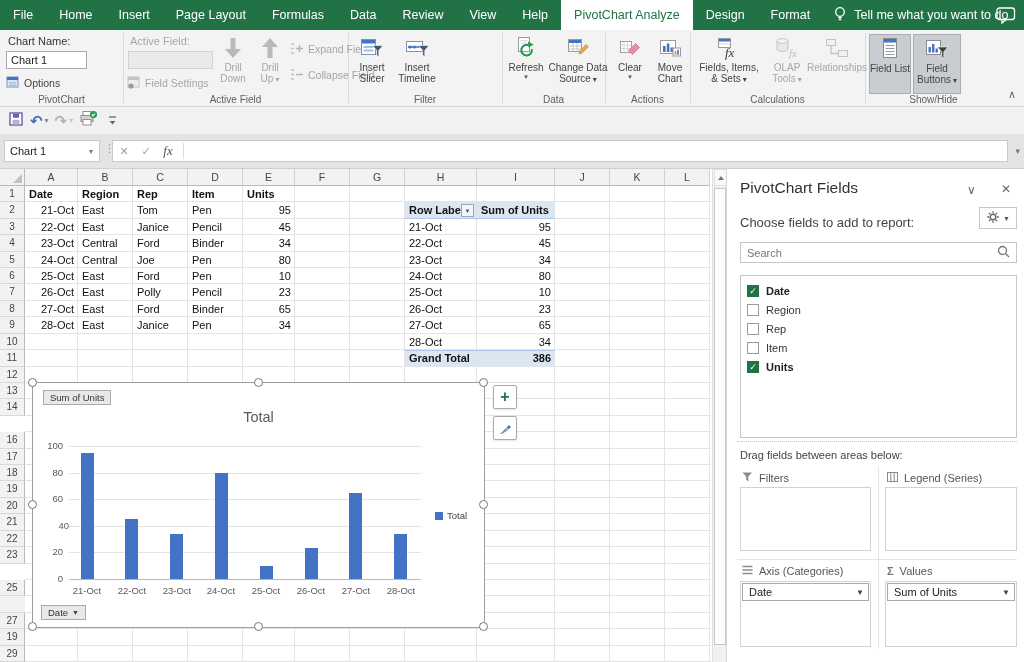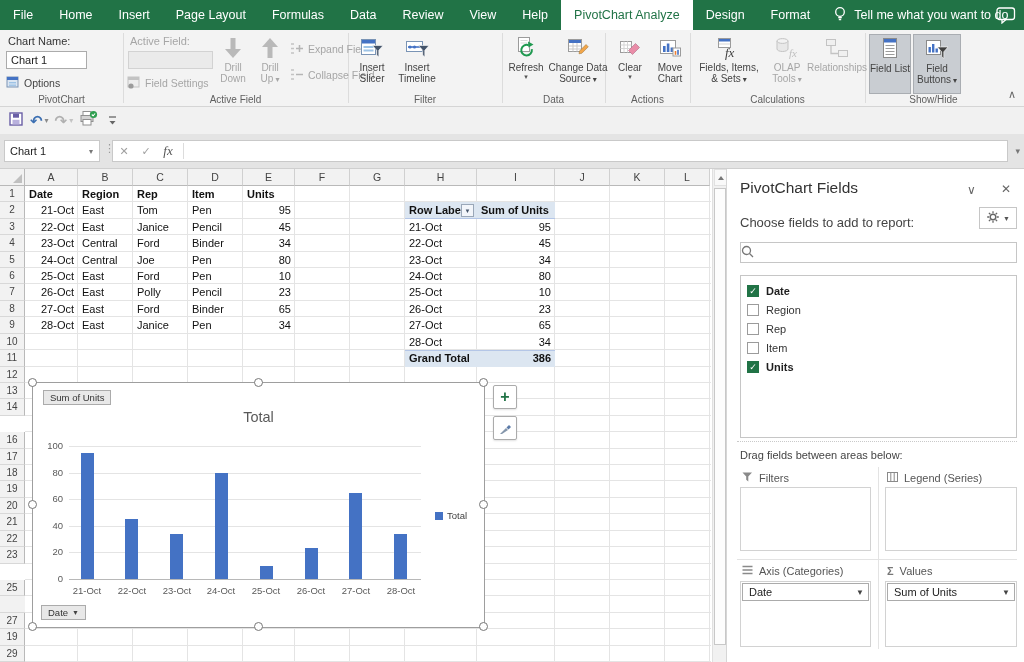--- a/index.html
+++ b/index.html
@@ -527,21 +527,21 @@
       <div class="chartfieldbtn" style="left:10px;top:7px">
         <span>Sum of Units</span>
       </div>
       <div class="charttitle">Total</div>
       <div id="plot">
           <div class="gl" style="left: 36px; width: 352px; top: 196px; background: rgb(184, 184, 184);"></div>
           <div class="ytick" style="left: 0px; top: 190px;">0</div>
           <div class="gl" style="left: 36px; width: 352px; top: 169.4px; background: rgb(228, 228, 228);"></div>
           <div class="ytick" style="left: 0px; top: 163.4px;">20</div>
           <div class="gl" style="left: 36px; width: 352px; top: 142.8px; background: rgb(228, 228, 228);"></div>
-          <div class="ytick" style="left: 0px; top: 136.8px;">40</div>
+          <div class="ytick" style="left: 6px; top: 136.8px;">40</div>
           <div class="gl" style="left: 36px; width: 352px; top: 116.2px; background: rgb(228, 228, 228);"></div>
           <div class="ytick" style="left: 0px; top: 110.2px;">60</div>
           <div class="gl" style="left: 36px; width: 352px; top: 89.6px; background: rgb(228, 228, 228);"></div>
           <div class="ytick" style="left: 0px; top: 83.6px;">80</div>
           <div class="gl" style="left: 36px; width: 352px; top: 63px; background: rgb(228, 228, 228);"></div>
           <div class="ytick" style="left: 0px; top: 57px;">100</div>
           <div class="bar" style="left: 48px; width: 13px; top: 70px; height: 126px; background: rgb(68, 114, 196);"></div>
           <div class="xlab" style="left: 31px; top: 202px;">21-Oct</div>
           <div class="bar" style="left: 92px; width: 13px; top: 136px; height: 60px; background: rgb(68, 114, 196);"></div>
           <div class="xlab" style="left: 76px; top: 202px;">22-Oct</div>
@@ -595,20 +595,21 @@
     <div class="pbtn" style="left:274px;top:13px">✕</div>
     <div class="psub">Choose fields to add to report:</div>
     <div class="gearbtn">
       <span><svg width="14" height="14" viewBox="0 0 14 14">
             <circle cx="7" cy="7" r="2.8" fill="none" stroke="#666" stroke-width="1.4"></circle>
             <path d="M7 1.2v2M7 10.8v2M1.2 7h2M10.8 7h2M2.9 2.9l1.4 1.4M9.7 9.7l1.4 1.4M11.1 2.9L9.7 4.3M4.3 9.7l-1.4 1.4" stroke="#666" stroke-width="1.3"></path>
           </svg></span>
       <span class="gcaret">▼</span>
     </div>
     <div class="searchbox">
+      <input placeholder="Search" style="">
       <span style="padding-right:6px"><svg width="13" height="13" viewBox="0 0 13 13">
             <circle cx="5.5" cy="5.5" r="4" fill="none" stroke="#777" stroke-width="1.3"></circle>
             <path d="M8.5 8.5L12 12" stroke="#777" stroke-width="1.3"></path>
           </svg></span>
     </div>
     <div class="fieldlist" id="fieldlist">
         <div class="fld" style="top: 6px;">
           <div class="cb on">✓</div>
           <span class="nm b">Date</span>
         </div>

